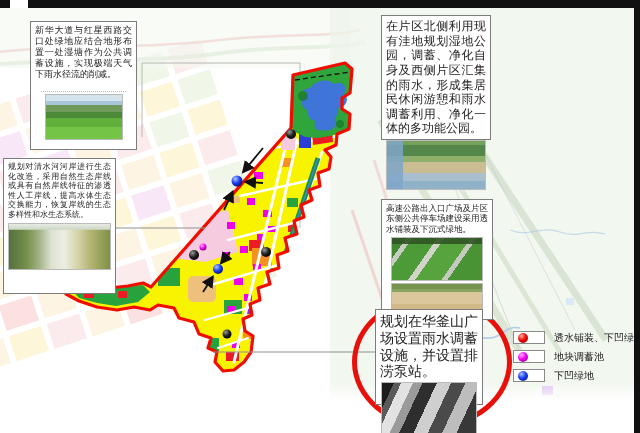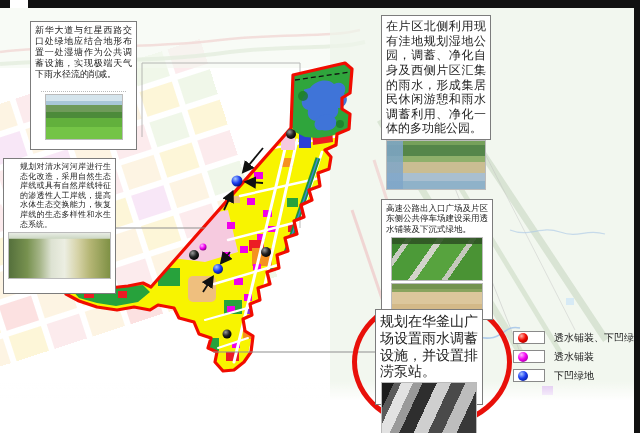--- a/index.html
+++ b/index.html
@@ -11,21 +11,21 @@
   svg.mapsvg{position:absolute;left:0;top:0;z-index:1;}
   .callout{position:absolute;background:#fff;border:1px solid #7c7c7c;padding:3px 4px;box-sizing:border-box;z-index:20;}
   .callout .txt{color:#222;text-align:justify;letter-spacing:0;}
   .photo{border:1px solid #bbb;box-sizing:border-box;}
   .box-tl{left:30px;top:21px;width:107px;height:129px;}
   .box-tl .txt{font-size:9px;line-height:1.22;}
   .box-tl .sketch{height:9px;margin:2px 6px 1px 6px;border-bottom:1px dotted #b9b9b9;}
   .box-tl .photo{margin:2px auto 0 auto;width:78px;height:46px;
     background:linear-gradient(180deg,#d4e4ec 0 14%,#a9c7d8 14% 22%,#6f9a5a 22% 38%,#4c8a3a 38% 52%,#62b03c 52% 72%,#74c446 72% 100%);}
   .box-l{left:3px;top:158px;width:113px;height:136px;}
-  .box-l .txt{font-size:8px;line-height:1.2;margin-left:12px;}
+  .box-l .txt{font-size:8px;line-height:1.2;}
   .box-l .photo{margin:3px auto 0 auto;width:103px;height:47px;
     background:linear-gradient(180deg,#e8ece4 0%,#cdd8c4 12%,rgba(0,0,0,0) 13%),
                linear-gradient(90deg,#55703c 0%,#77914f 18%,#a3b385 30%,#dde2d2 42%,#eceee2 55%,#d6d3a8 68%,#b5b675 80%,#7f9145 100%);}
   .box-tr{left:381px;top:15px;width:110px;height:125px;}
   .box-tr .txt{font-size:12px;line-height:1.22;}
   .box-tr .photo{margin:4px auto 0 auto;width:100px;height:50px;
     background:linear-gradient(90deg,rgba(127,166,201,.85) 0 16%,rgba(0,0,0,0) 16%),
                linear-gradient(180deg,#76a15b 0 8%,#55864a 8% 32%,#8fb06b 32% 44%,#cabd92 44% 66%,#a9bfd0 66% 84%,#8fb2c9 84% 100%);}
   .box-r{left:381px;top:165px;width:112px;height:121px;margin-top:34px;}
   .box-r .txt{font-size:8.5px;line-height:1.22;}
@@ -333,21 +333,21 @@
     <div class="legend-row">
       <span class="swatch">
           <span class="ball ball-red"></span>
         </span>
       <span class="legend-label">透水铺装、下凹绿地</span>
     </div>
     <div class="legend-row">
       <span class="swatch">
           <span class="ball ball-magenta"></span>
         </span>
-      <span class="legend-label">透水铺装</span>
+      <span class="legend-label">地块调蓄池</span>
     </div>
     <div class="legend-row">
       <span class="swatch">
           <span class="ball ball-blue"></span>
         </span>
       <span class="legend-label">下凹绿地</span>
     </div>
   </div>
 
   <div class="bar-top"></div>

